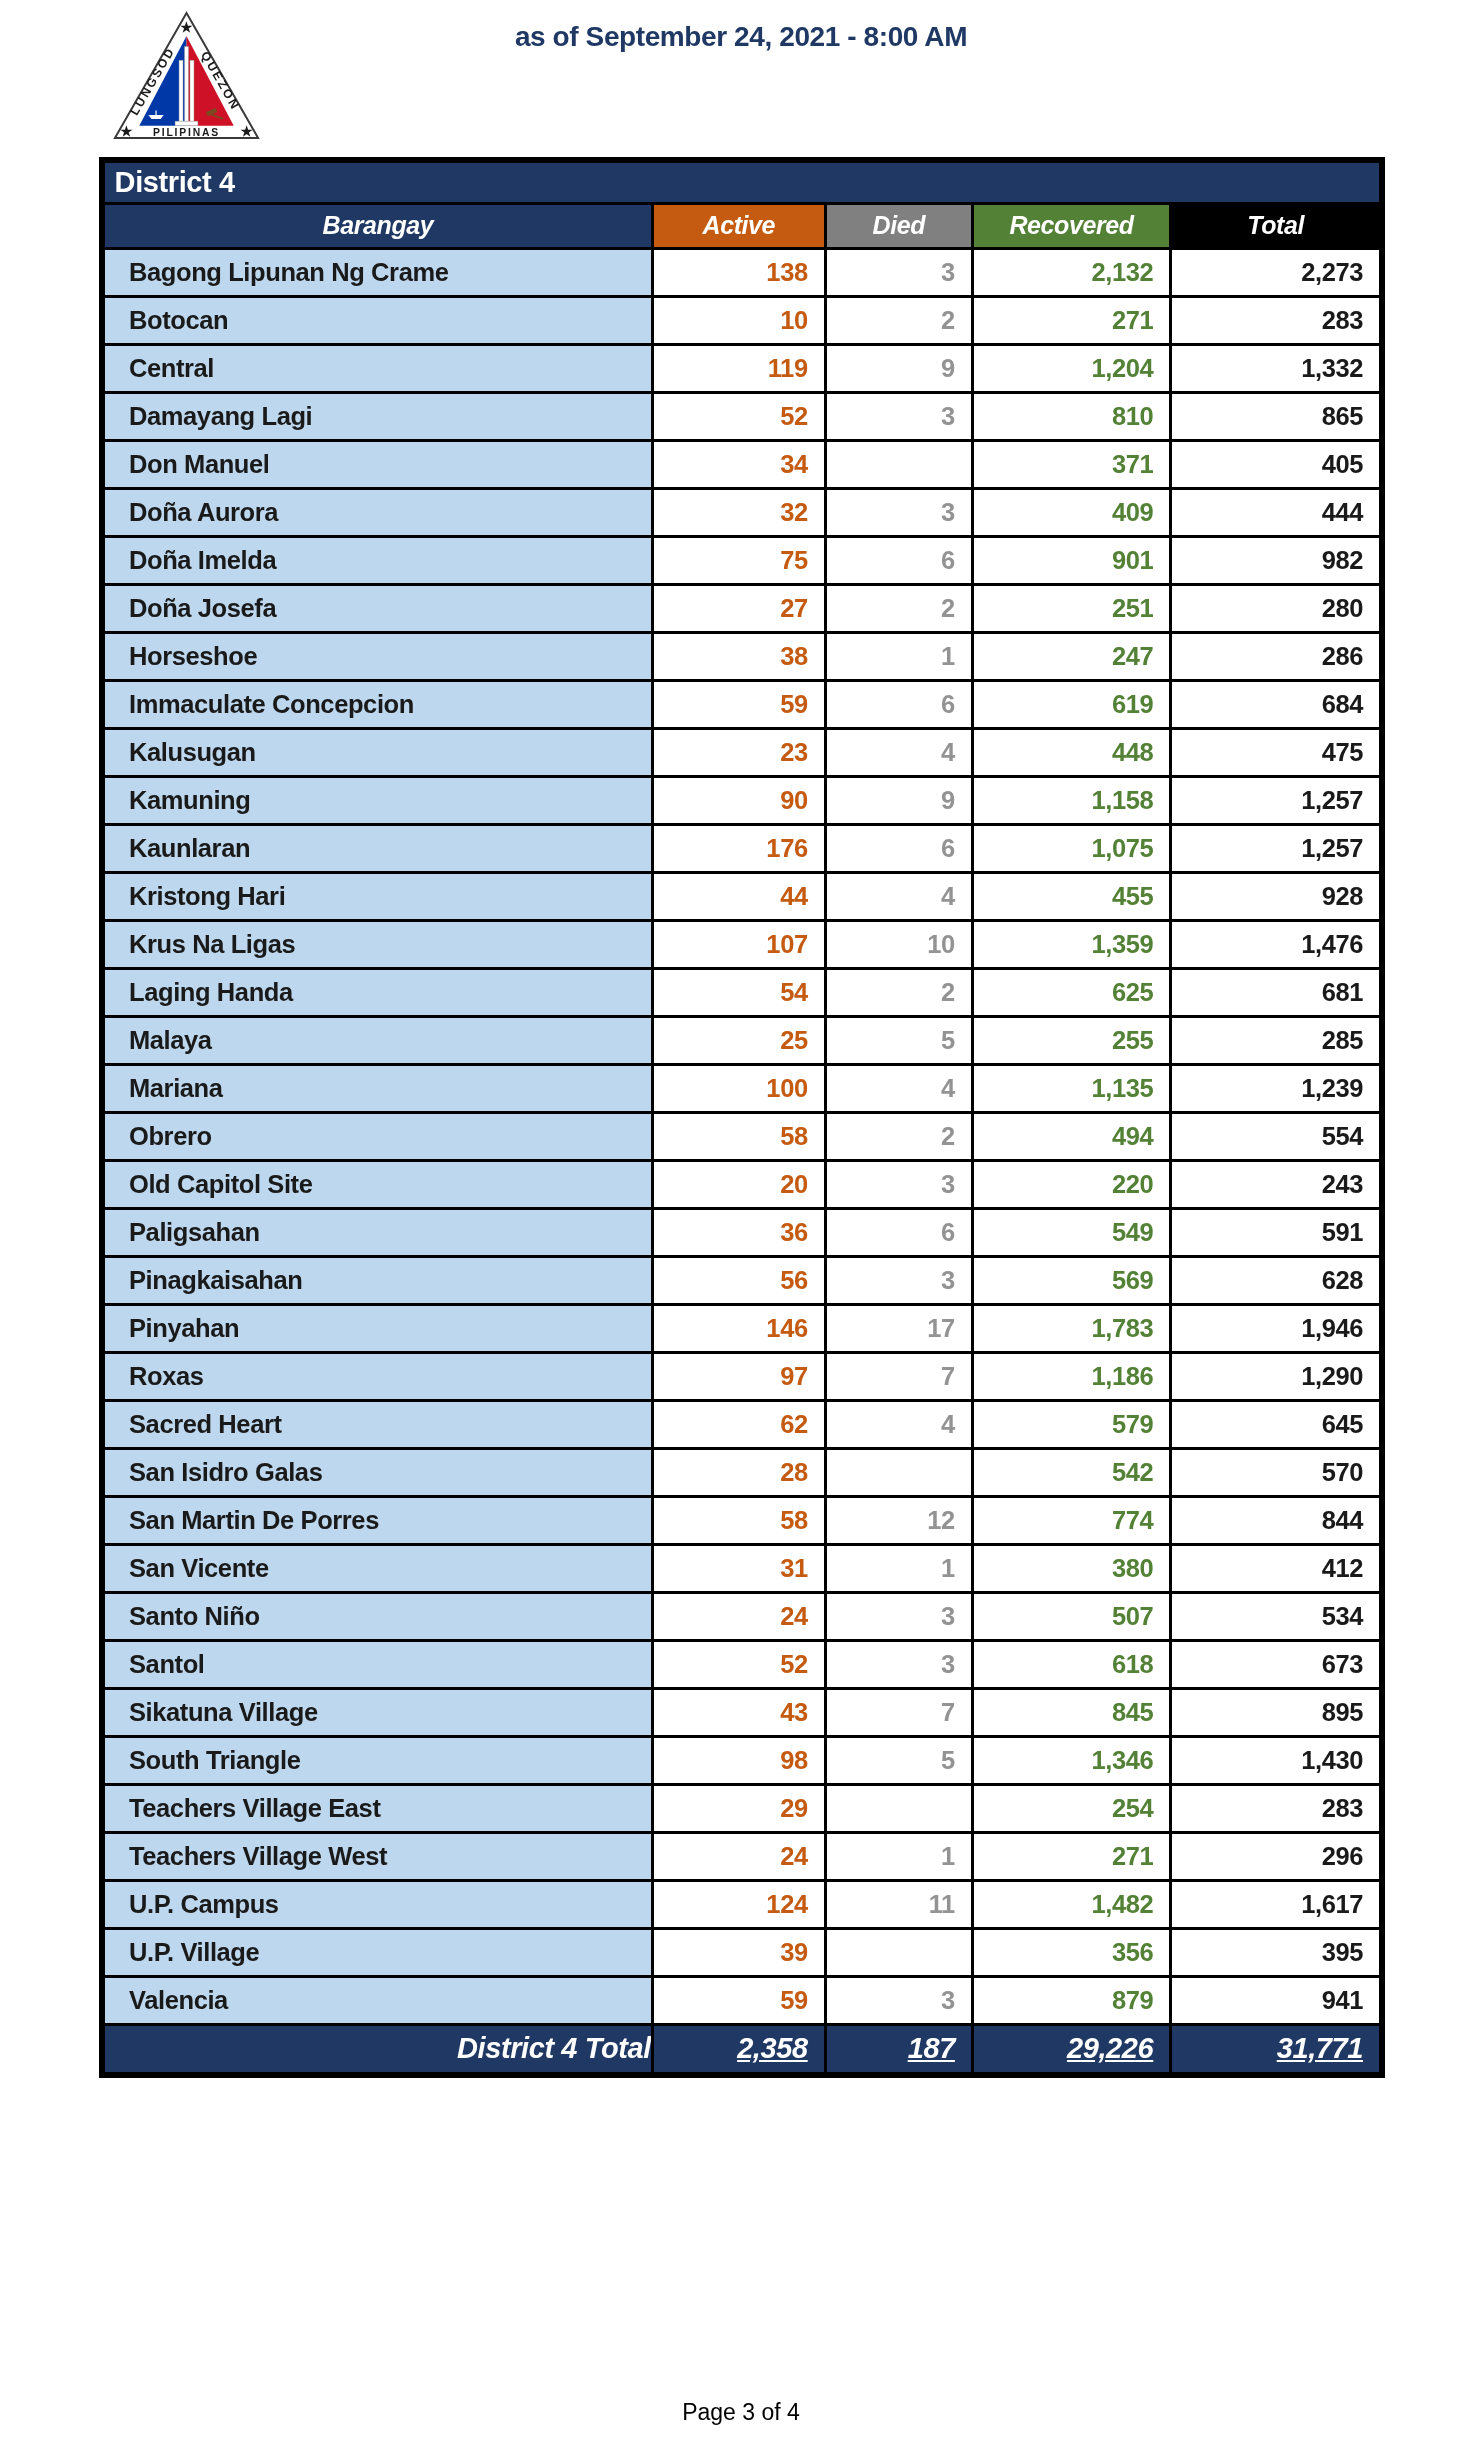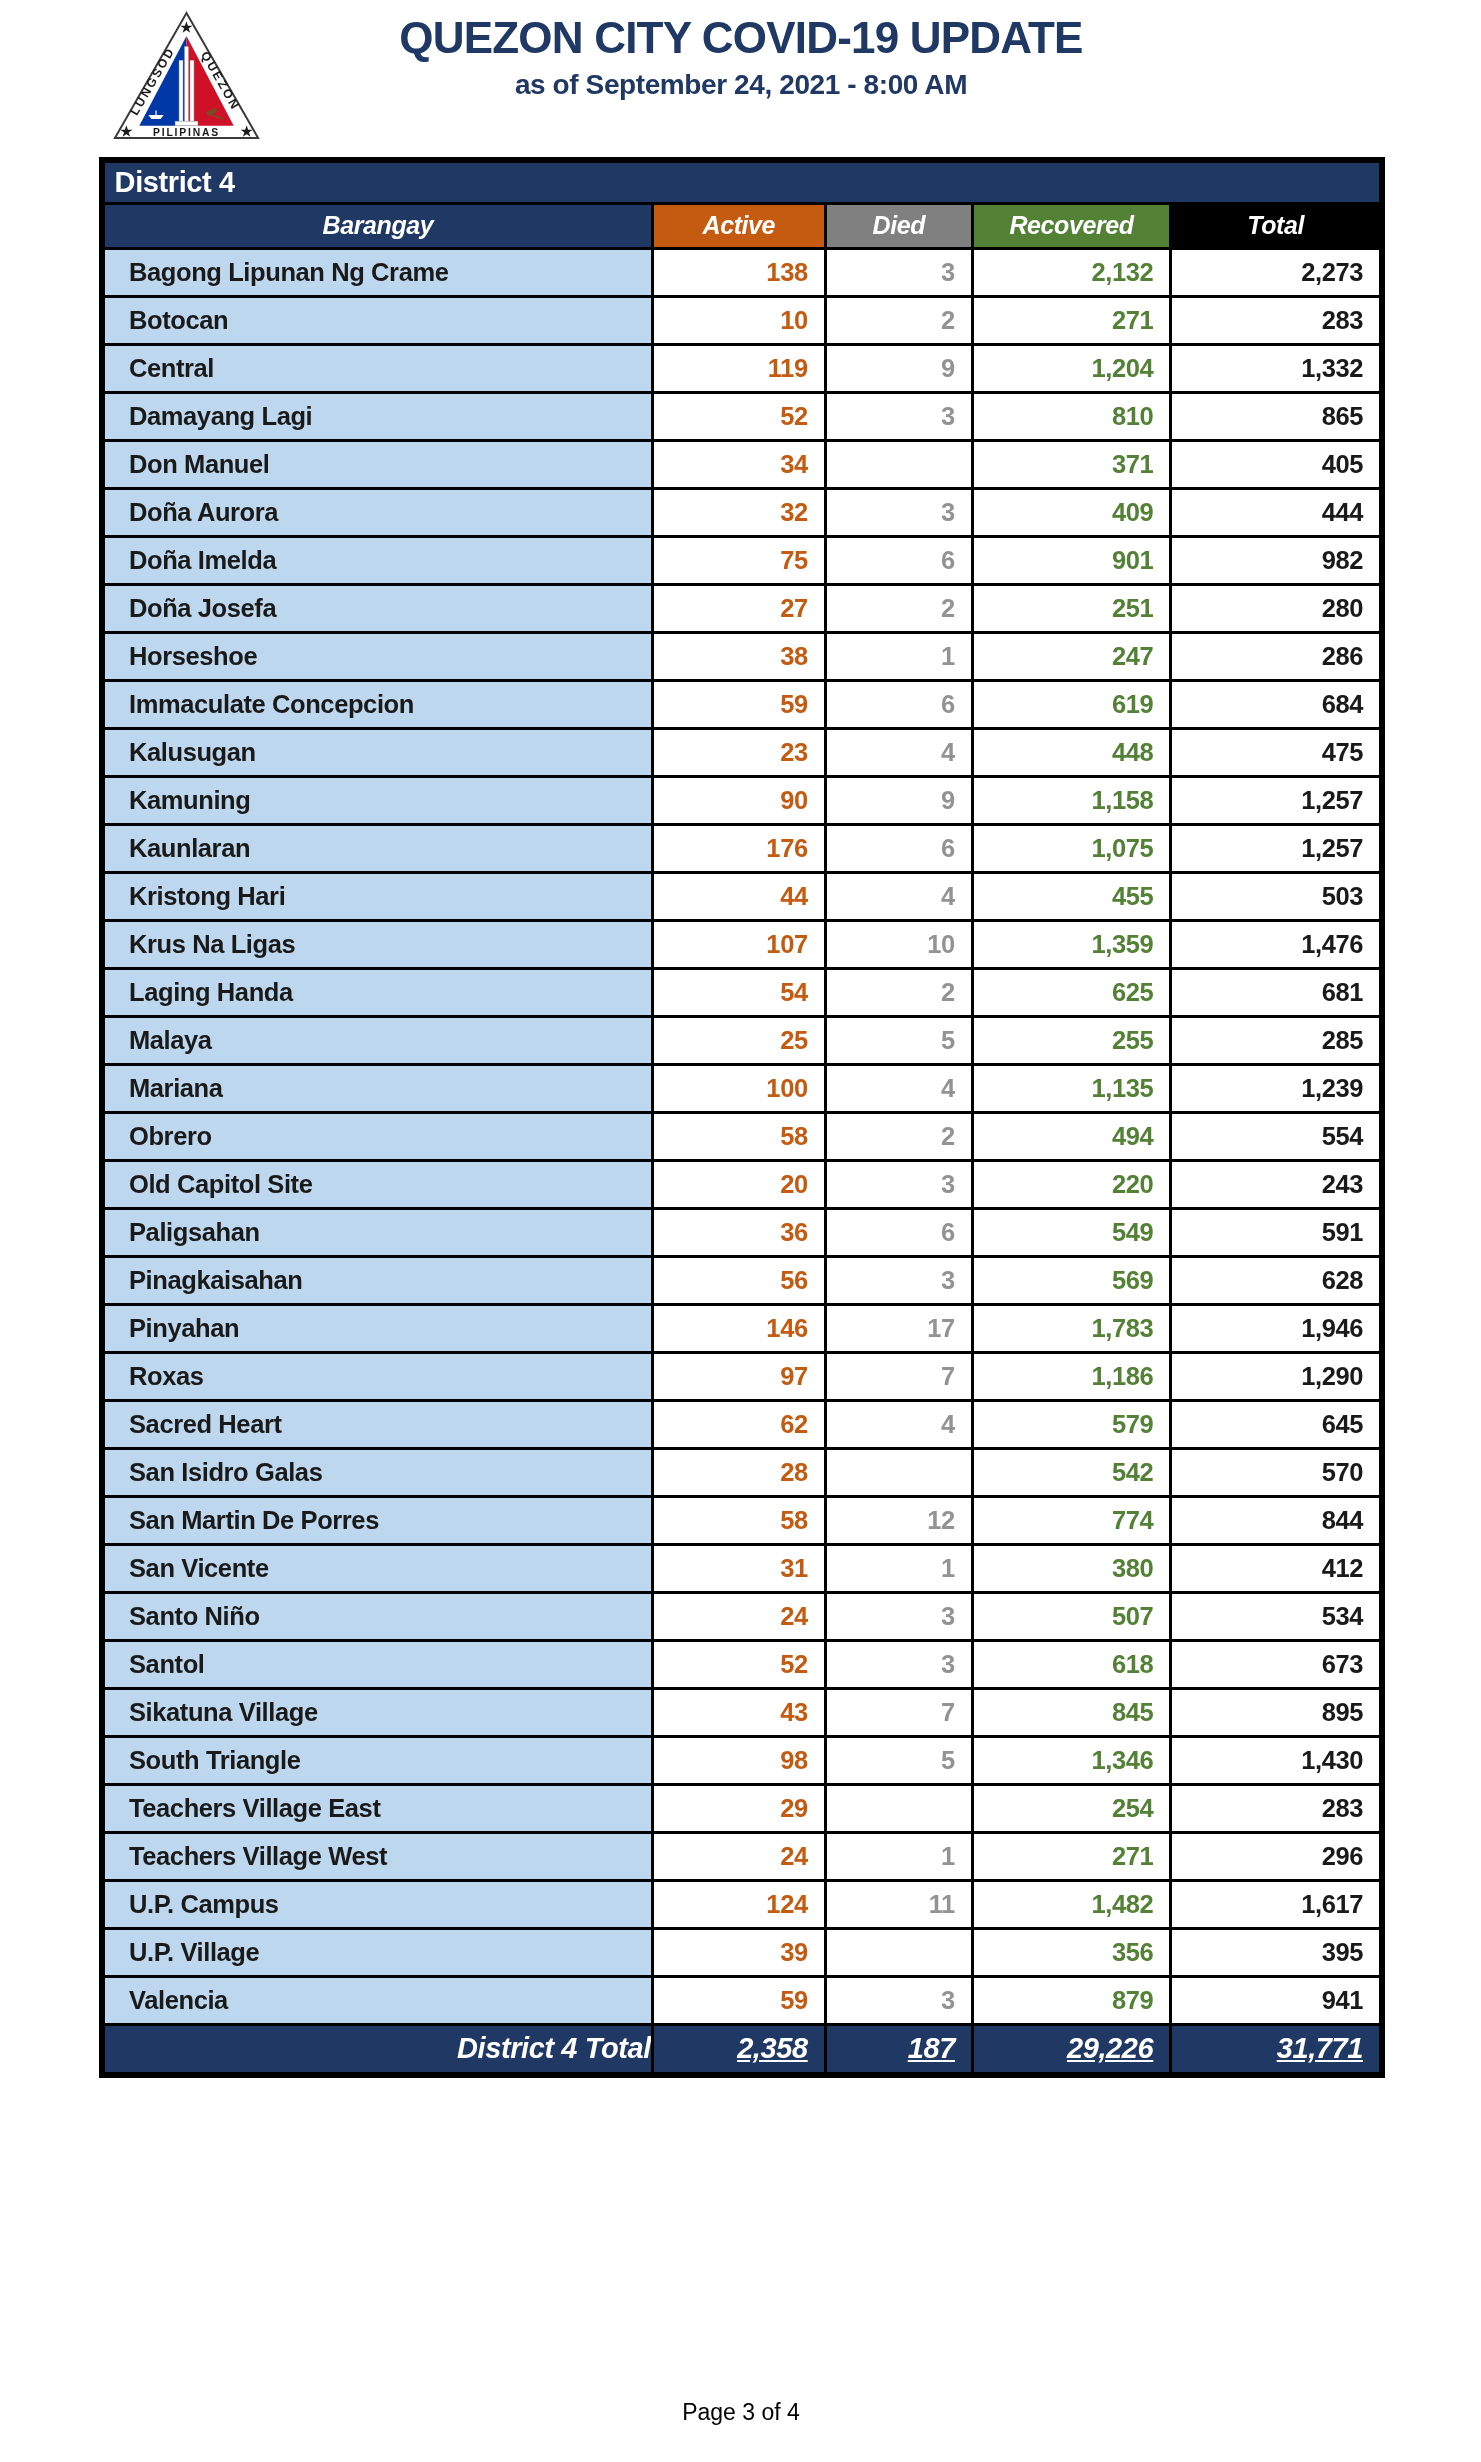--- a/index.html
+++ b/index.html
@@ -107,21 +107,20 @@
     <text x="50" y="14.5" font-size="9" text-anchor="middle" fill="#F2C413">★</text>
     <text x="10.5" y="83" font-size="9" text-anchor="middle" fill="#F2C413">★</text>
     <text x="89.5" y="83" font-size="9" text-anchor="middle" fill="#F2C413">★</text>
 
     <text x="30" y="48" font-size="8" text-anchor="middle" letter-spacing="1.5" transform="rotate(-60 30 48)">LUNGSOD</text>
     <text x="70" y="48" font-size="8" text-anchor="middle" letter-spacing="1.5" transform="rotate(60 70 48)">QUEZON</text>
     <text x="50" y="82.5" font-size="6.8" text-anchor="middle" letter-spacing="1.2">PILIPINAS</text>
   </svg>
 
   <div class="head-text">
-    <div class="main-title">QUEZON CITY COVID-19 UPDATE</div>
     <div class="sub-title">as of September 24, 2021 - 8:00 AM</div>
   </div>
 </div>
 
 <table class="covid">
   <colgroup>
     <col style="width:43%">
     <col style="width:13.5%">
     <col style="width:11.5%">
     <col style="width:15.5%">
@@ -242,21 +241,21 @@
     <td class="num died">6</td>
     <td class="num recovered">1,075</td>
     <td class="num total">1,257</td>
   </tr>
 
   <tr class="data-row">
     <td class="name">Kristong Hari</td>
     <td class="num active">44</td>
     <td class="num died">4</td>
     <td class="num recovered">455</td>
-    <td class="num total">503</td>
+    <td class="num total">928</td>
   </tr>
 
   <tr class="data-row">
     <td class="name">Krus Na Ligas</td>
     <td class="num active">107</td>
     <td class="num died">10</td>
     <td class="num recovered">1,359</td>
     <td class="num total">1,476</td>
   </tr>
 

